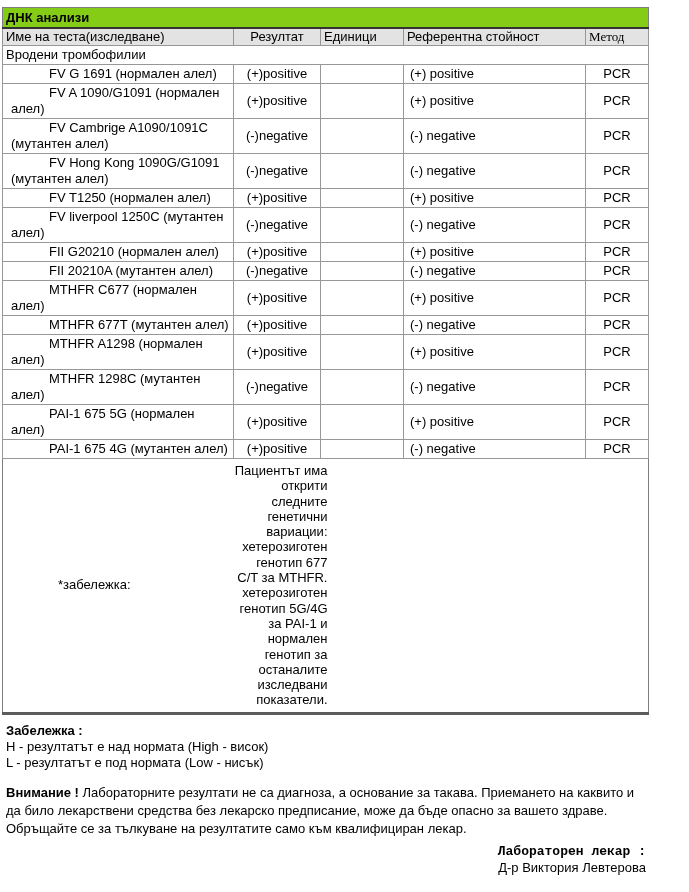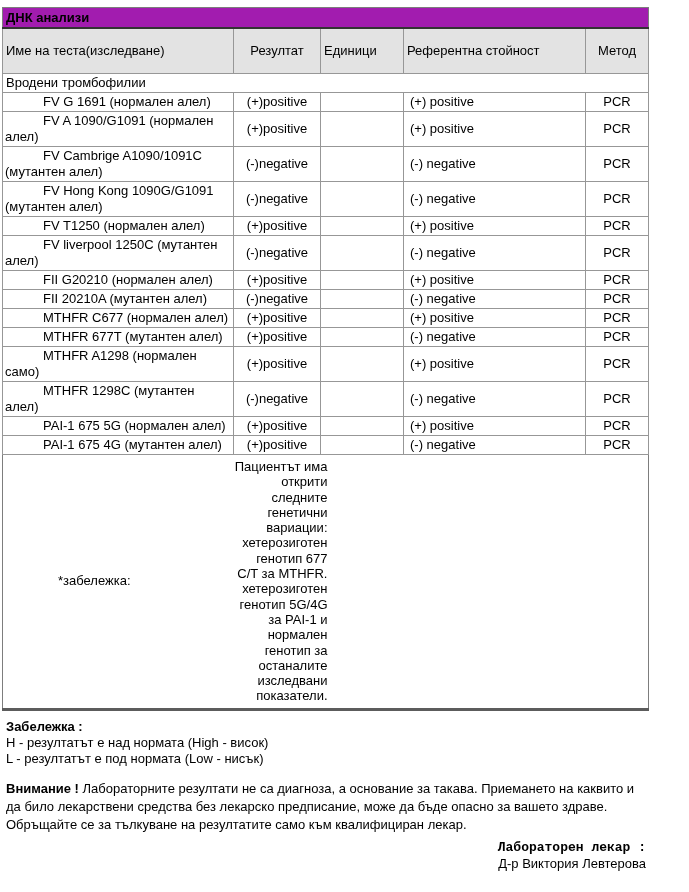--- a/index.html
+++ b/index.html
@@ -30,35 +30,35 @@
     padding: 1px 3px;
     line-height: 16px;
     vertical-align: middle;
     font-weight: normal;
     overflow: visible;
     text-align: left;
   }
 
   .title-row td {
     font-weight: bold;
-    background: #a21caf;
+    background: #84cc16;
     border-bottom: 2px solid #333333;
     padding: 2px 3px 1px 3px;
   }
   .header-row th {
     background: #e3e3e3;
     border: 1px solid #979797;
-    padding: 14px 3px;
+    padding: 0 3px;
   }
   .header-row th.c-result { text-align: center; }
-  .header-row th.c-method { text-align: center; }
+  .header-row th.c-method { text-align: left; font-family: Liberation Serif, serif; }
 
   .group-row td, .data-row td { border: 1px solid #979797; }
 
-  .c-name  { text-indent: 38px; padding-left: 2px; padding-right: 3px; }
+  .c-name  { text-indent: 38px; padding-left: 8px; padding-right: 3px; }
   .c-result{ text-align: center; }
   .c-ref   { padding-left: 6px; }
   .c-method{ text-align: center; }
   .group-cell { text-indent: 0; padding-left: 3px; }
 
   .note-row td {
     border-left: none; border-right: none;
     border-top: 1px solid #979797;
     vertical-align: middle;
   }
@@ -173,21 +173,21 @@
           <td class="c-method">PCR</td>
         </tr>
         <tr class="data-row">
           <td class="c-name">MTHFR 677T (мутантен алел)</td>
           <td class="c-result">(+)positive</td>
           <td class="c-units"></td>
           <td class="c-ref">(-) negative</td>
           <td class="c-method">PCR</td>
         </tr>
         <tr class="data-row">
-          <td class="c-name">MTHFR A1298 (нормален само)</td>
+          <td class="c-name">MTHFR A1298 (нормален алел)</td>
           <td class="c-result">(+)positive</td>
           <td class="c-units"></td>
           <td class="c-ref">(+) positive</td>
           <td class="c-method">PCR</td>
         </tr>
         <tr class="data-row">
           <td class="c-name">MTHFR 1298C (мутантен алел)</td>
           <td class="c-result">(-)negative</td>
           <td class="c-units"></td>
           <td class="c-ref">(-) negative</td>

